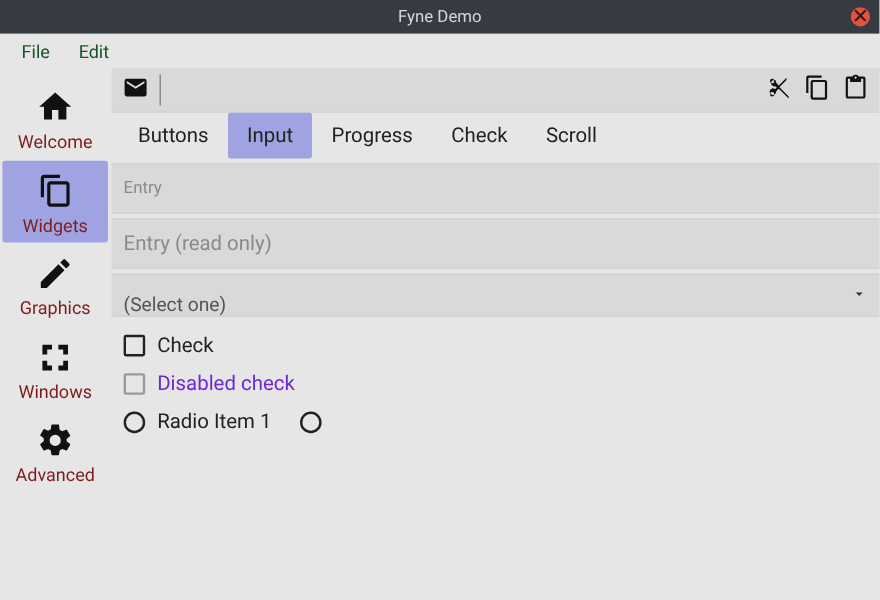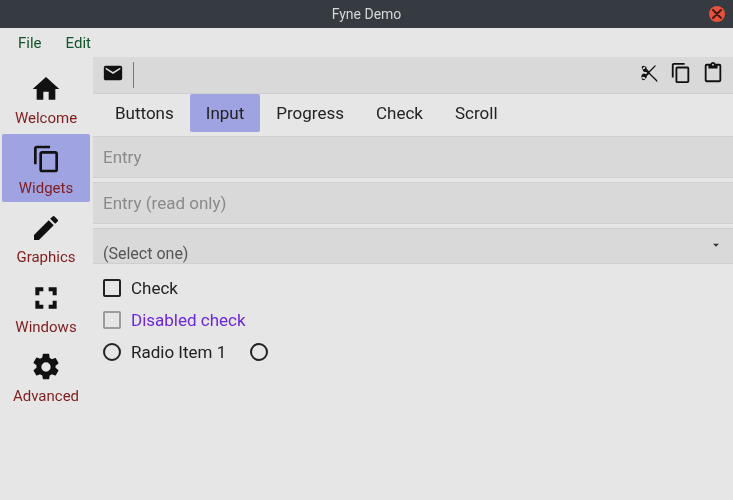--- a/index.html
+++ b/index.html
@@ -28,21 +28,21 @@
   .toolbar .tb-btn { width: 28px; height: 28px; display: flex; align-items: center; justify-content: center; cursor: pointer; }
   .toolbar .tb-btn svg { width: 22px; height: 22px; }
   .toolbar .sep { width: 1px; height: 26px; background: #777; margin: 0 2px; }
   .toolbar .spacer { flex: 1; }
 
   .tabs { height: 42px; display: flex; align-items: flex-start; padding: 0 6px; gap: 0; background: #e6e6e6; }
   .tab { padding: 9px 16px; font-size: 17px; color: #222; cursor: pointer; border-radius: 2px; }
   .tab.active { background: #9fa3e2; }
 
   .field-row { background: #d9d9d9; height: 42px; border-top: 1px solid #cfcfcf; border-bottom: 1px solid #cfcfcf; display: flex; align-items: center; padding: 0 10px; margin-bottom: 4px; }
-  .entry-input { width: 100%; border: none; background: transparent; font-size: 17px; color: #1d4ed8; outline: none; }
+  .entry-input { width: 100%; border: none; background: transparent; font-size: 14px; color: #1d4ed8; outline: none; }
   .entry-input::placeholder { color: #8a8a8a; }
   .entry-readonly { color: #8a8a8a; font-size: 17px; }
 
   .select-row { background: #d9d9d9; height: 36px; border-top: 1px solid #cfcfcf; border-bottom: 1px solid #cfcfcf; display: flex; align-items: center; justify-content: space-between; padding: 0 10px; cursor: pointer; margin-bottom: 8px; }
   .select-label { color: #555; font-size: 16px; margin-top: 15px; }
   .select-caret svg { width: 14px; height: 14px; }
 
   .control-row { display: flex; align-items: center; padding: 6px 10px; font-size: 17px; color: #222; gap: 24px; }
   .control { display: flex; align-items: center; gap: 10px; cursor: pointer; }
   .control.disabled { color: #6d28d9; cursor: default; text-align: center; }

